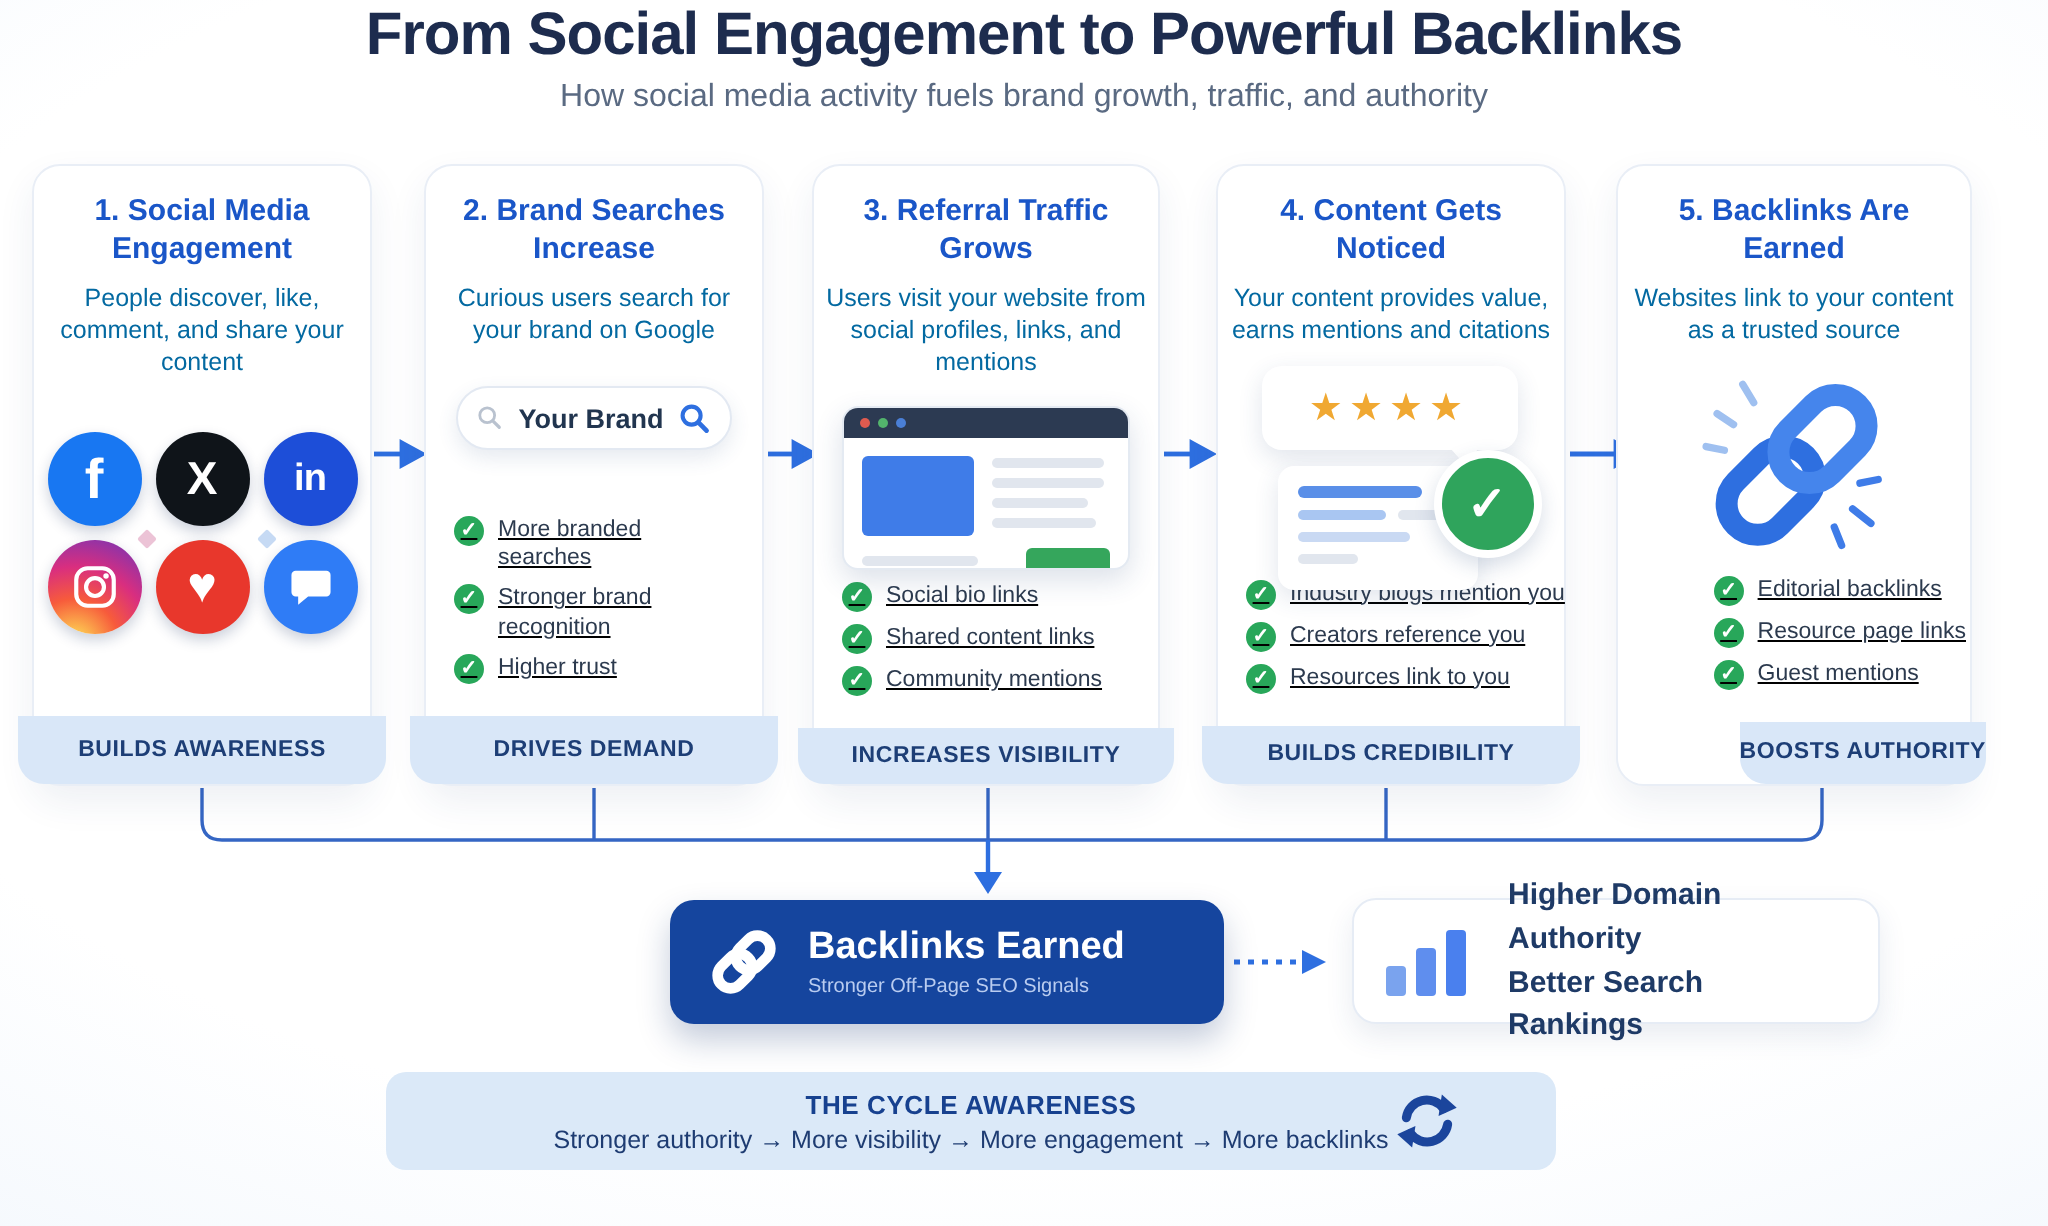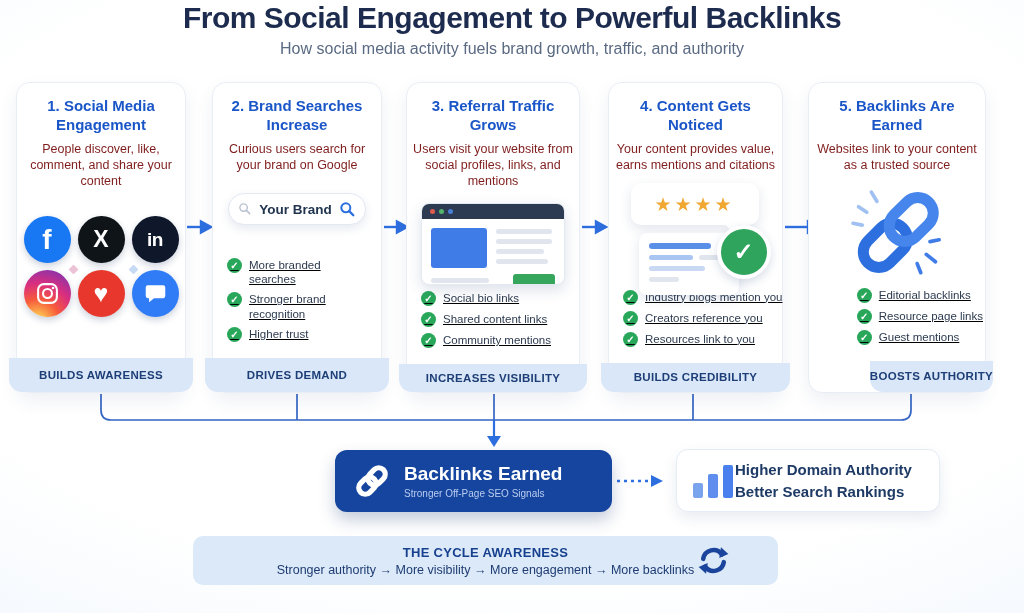--- a/index.html
+++ b/index.html
@@ -17,42 +17,42 @@
   .connectors{position:absolute;left:0;top:0;pointer-events:none;z-index:1;}
   
   .card{position:absolute;top:82px;height:311px;background:#fff;
     border:1px solid #e9eef6;border-radius:14px;
     box-shadow:0 8px 18px rgba(40,70,120,.08);
     display:flex;flex-direction:column;padding:12px 2px 0;box-sizing:border-box;z-index:2;}
   #c1{left:16px;width:170px;} #c2{left:212px;width:170px;} #c3{left:406px;width:174px;}
   #c4{left:608px;width:175px;} #c5{left:808px;width:178px;align-items:flex-end;}
   .card h2{margin:2px 4px 6px;font-size:15px;line-height:1.25;color:#1a56c8;
     text-align:center;font-weight:bold;}
-  .desc{margin:0 4px 6px;font-size:12.5px;line-height:1.3;color:#7f1d1d;text-align:center;}
+  .desc{margin:0 4px 6px;font-size:12.5px;line-height:1.3;color:#0369a1;text-align:center;}
   .fill{flex:1;}
   .checklist{margin:0 0 10px;padding:0 0 0 12px;list-style:none;text-decoration:underline;}
   .checklist li{display:flex;align-items:flex-start;gap:7px;margin:6px 0;
     font-size:11.5px;color:#2c3a4e;line-height:1.25;text-align:left;}
   .nowrap li{white-space:nowrap;}
   .narrow li span{max-width:100px;display:inline-block;}
   .check{flex:0 0 15px;width:15px;height:15px;border-radius:50%;background:#28a75a;
     color:#fff;font-size:10px;line-height:15px;text-align:center;font-weight:bold;}
   .check::before{content:"✓";}
   .card-footer{margin:auto -10px 0;height:34px;background:#d9e7f8;
     border-radius:0 0 13px 13px;display:flex;align-items:center;justify-content:center;
     font-size:11.5px;font-weight:bold;color:#1d3e76;letter-spacing:.3px;}
   
   .social-wrap{display:flex;align-items:center;justify-content:center;flex:1;}
   .social-grid{position:relative;display:grid;grid-template-columns:repeat(3,47px);
     gap:7px;justify-content:center;margin-bottom:20px;}
   .s-icon{width:47px;height:47px;border-radius:50%;display:flex;align-items:center;
     justify-content:center;color:#fff;font-weight:bold;box-shadow:0 3px 7px rgba(20,40,90,.22);}
   .i-fb{background:#1877f2;font-size:28px;}
   .i-x{background:#0f1419;font-size:23px;}
-  .i-in{background:#0f172a;font-size:19px;letter-spacing:-.5px;}
+  .i-in{background:#1d4ed8;font-size:19px;letter-spacing:-.5px;}
   .i-ig{background:radial-gradient(circle at 28% 110%, #fdcb52 8%, #f75b3b 36%, #d92e7f 62%, #8134af 92%);}
   .i-heart{background:#e8372c;font-size:25px;}
   .i-chat{background:#2f7cf6;}
   .sparkle{position:absolute;width:7px;height:7px;transform:rotate(45deg);border-radius:1px;opacity:.85;}
   .sp1{left:46px;top:50px;background:#e9b9cf;} .sp2{right:42px;top:50px;background:#bcd3f2;}
   
   .search-pill{width:138px;height:32px;border-radius:16px;background:#fff;
     border:1px solid #e3e9f2;box-shadow:0 4px 10px rgba(50,80,130,.12);
     display:flex;align-items:center;gap:5px;padding:0 9px;margin:14px auto 0;box-sizing:border-box;}
   .search-text{font-size:13.5px;font-weight:bold;color:#21354f;flex:1;text-align:center;white-space:nowrap;}
@@ -85,21 +85,21 @@
   
   .chain-wrap{margin:4px auto 0;display:block;}
   
   .backlinks-box{position:absolute;left:335px;top:450px;width:277px;height:62px;
     background:#15459e;border-radius:12px;display:flex;align-items:center;gap:13px;
     padding:0 18px;box-sizing:border-box;z-index:2;box-shadow:0 8px 16px rgba(20,50,110,.25);}
   .bl-title{font-size:19px;font-weight:bold;color:#fff;line-height:1.2;}
   .bl-sub{font-size:10px;color:#b9ccf0;margin-top:2px;}
   .authority-box{position:absolute;left:676px;top:449px;width:264px;height:63px;
     background:#fff;border:1px solid #e6ecf5;border-radius:12px;display:flex;align-items:center;
-    gap:2px;padding:0 16px;box-sizing:border-box;z-index:2;box-shadow:0 6px 14px rgba(40,70,120,.10);}
+    gap:21px;padding:0 16px;box-sizing:border-box;z-index:2;box-shadow:0 6px 14px rgba(40,70,120,.10);}
   .bars{display:flex;align-items:flex-end;gap:5px;height:34px;}
   .bar{width:10px;border-radius:2px;}
   .bar1{height:15px;background:#7aa3ee;} .bar2{height:24px;background:#5f8eee;} .bar3{height:33px;background:#4a80ee;}
   .auth-line{font-size:15px;font-weight:bold;color:#1e3a66;line-height:1.45;}
   .cycle-box{position:absolute;left:193px;top:536px;width:585px;height:49px;
     background:#dbe9f8;border-radius:10px;z-index:2;display:flex;flex-direction:column;
     align-items:center;justify-content:center;}
   .cycle-title{font-size:13px;font-weight:bold;color:#17418f;letter-spacing:.3px;}
   .cycle-sub{font-size:12.5px;color:#1e3c72;margin-top:3px;}
   .cycle-icon{position:absolute;right:48px;top:8px;}

